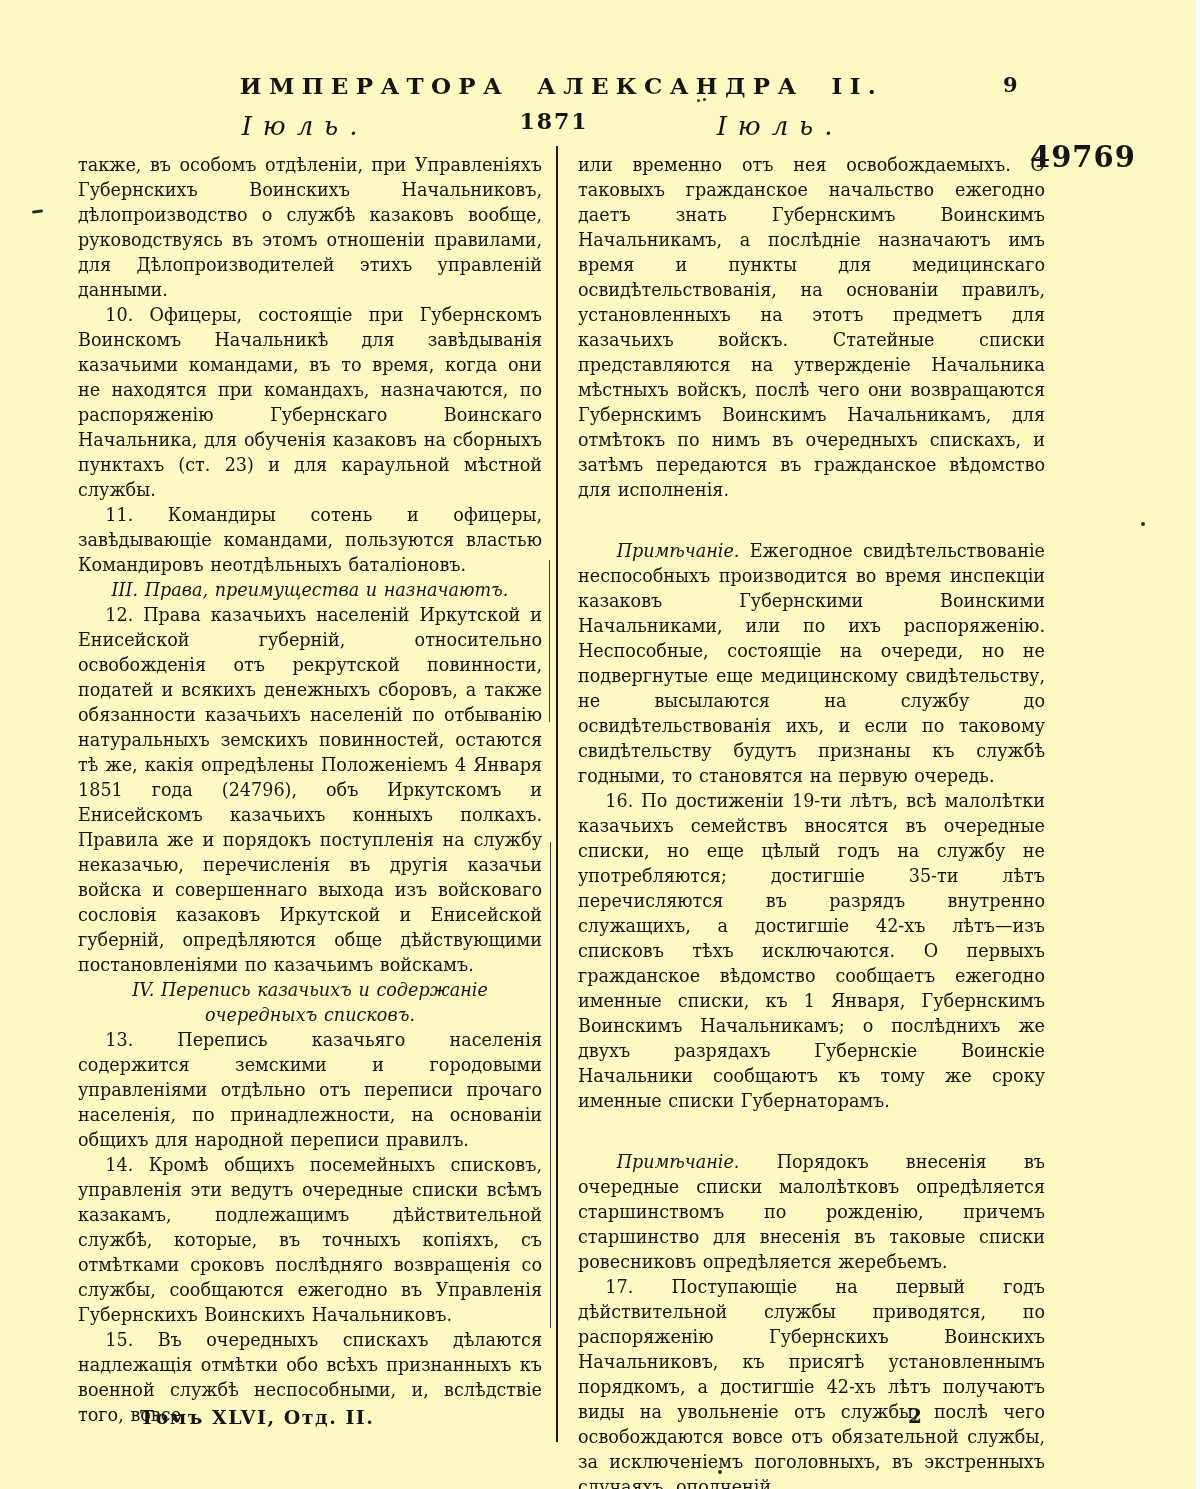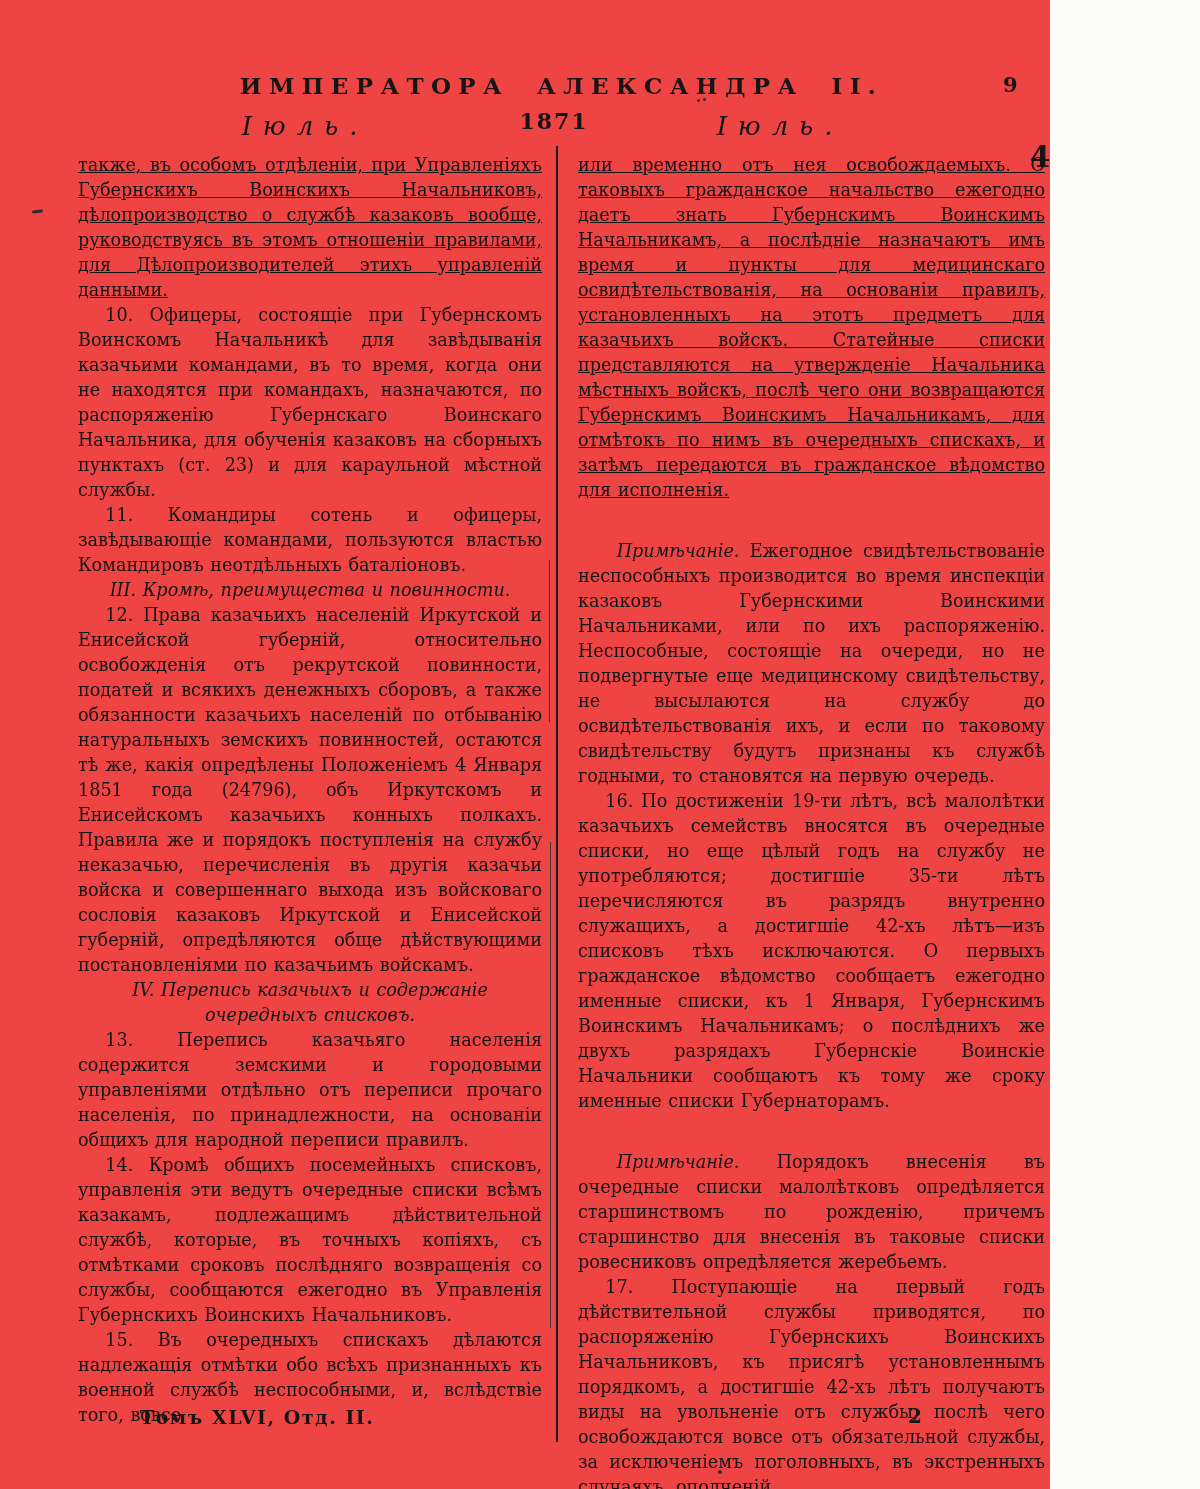--- a/index.html
+++ b/index.html
@@ -1,19 +1,19 @@
 <!DOCTYPE html>
 <html lang="ru"><head>
 <meta charset="utf-8">
 <style>
   html,body { margin:0; padding:0; background:#fcfcfb; }
   .page {
     position:relative;
-    width:1050px; height:1489px;
-    background:#ef4444;
+    width:1196px; height:1489px;
+    background:#fef9c3;
     color:#151515;
     font-family:"DejaVu Serif","Liberation Serif",serif;
     overflow:hidden;
   }
   
   .running-title {
     position:absolute; left:78px; top:72px; width:967px;
     text-align:center;
     font-size:23px; font-weight:bold;
     letter-spacing:0.32em; word-spacing:0.55em;
@@ -49,21 +49,21 @@
   .column-right { left:578px; width:467px; }
   .para {
     margin:0;
     font-size:17.6px;
     line-height:25px;
     text-align:justify;
     word-spacing:0.06em;
   }
   .para.article      { text-indent:1.55em; }
   .para.note         { text-indent:2.2em;margin-top:36px; }
-  .para.continuation { text-indent:0;text-decoration:underline; }
+  .para.continuation { text-indent:0; }
   .para.heading {
     text-align:center; text-indent:0;
     font-style:italic;
   }
   .note-lead { font-style:italic; }
   
   .column-divider {
     position:absolute; left:556px; top:146px;
     width:2px; height:1296px; background:#1c1c1c;
   }
@@ -107,21 +107,21 @@
   <div class="act-number">49769</div>
 
   <div class="column-divider"></div>
   <div class="column-divider-segment-a"></div>
   <div class="column-divider-segment-b"></div>
 
   <div id="left-column" class="column column-left">
       <p class="para continuation">также, въ особомъ отдѣленіи, при Управленіяхъ Губернскихъ Воинскихъ Начальниковъ, дѣлопроизводство о службѣ казаковъ вообще, руководствуясь въ этомъ отношеніи правилами, для Дѣлопроизводителей этихъ управленій данными.</p>
       <p class="para article">10. Офицеры, состоящіе при Губернскомъ Воинскомъ Начальникѣ для завѣдыванія казачьими командами, въ то время, когда они не находятся при командахъ, назначаются, по распоряженію Губернскаго Воинскаго Начальника, для обученія казаковъ на сборныхъ пунктахъ (ст. 23) и для караульной мѣстной службы.</p>
       <p class="para article">11. Командиры сотень и офицеры, завѣдывающіе командами, пользуются властью Командировъ неотдѣльныхъ баталіоновъ.</p>
-      <p class="para heading">III. Кромѣ, преимущества и повинности.</p>
+      <p class="para heading">III. Права, преимущества и назначаютъ.</p>
       <p class="para article">12. Права казачьихъ населеній Иркутской и Енисейской губерній, относительно освобожденія отъ рекрутской повинности, податей и всякихъ денежныхъ сборовъ, а также обязанности казачьихъ населеній по отбыванію натуральныхъ земскихъ повинностей, остаются тѣ же, какія опредѣлены Положеніемъ 4 Января 1851 года (24796), объ Иркутскомъ и Енисейскомъ казачьихъ конныхъ полкахъ. Правила же и порядокъ поступленія на службу неказачью, перечисленія въ другія казачьи войска и совершеннаго выхода изъ войсковаго сословія казаковъ Иркутской и Енисейской губерній, опредѣляются обще дѣйствующими постановленіями по казачьимъ войскамъ.</p>
       <p class="para heading">IV. Перепись казачьихъ и содержаніе очередныхъ списковъ.</p>
       <p class="para article">13. Перепись казачьяго населенія содержится земскими и городовыми управленіями отдѣльно отъ переписи прочаго населенія, по принадлежности, на основаніи общихъ для народной переписи правилъ.</p>
       <p class="para article">14. Кромѣ общихъ посемейныхъ списковъ, управленія эти ведутъ очередные списки всѣмъ казакамъ, подлежащимъ дѣйствительной службѣ, которые, въ точныхъ копіяхъ, съ отмѣтками сроковъ послѣдняго возвращенія со службы, сообщаются ежегодно въ Управленія Губернскихъ Воинскихъ Начальниковъ.</p>
       <p class="para article">15. Въ очередныхъ спискахъ дѣлаются надлежащія отмѣтки обо всѣхъ признанныхъ къ военной службѣ неспособными, и, вслѣдствіе того, вовсе</p>
     </div>
   <div id="right-column" class="column column-right">
       <p class="para continuation">или временно отъ нея освобождаемыхъ. О таковыхъ гражданское начальство ежегодно даетъ знать Губернскимъ Воинскимъ Начальникамъ, а послѣдніе назначаютъ имъ время и пункты для медицинскаго освидѣтельствованія, на основаніи правилъ, установленныхъ на этотъ предметъ для казачьихъ войскъ. Статейные списки представляются на утвержденіе Начальника мѣстныхъ войскъ, послѣ чего они возвращаются Губернскимъ Воинскимъ Начальникамъ, для отмѣтокъ по нимъ въ очередныхъ спискахъ, и затѣмъ передаются въ гражданское вѣдомство для исполненія.</p>
       <p class="para note"><em class="note-lead">Примѣчаніе. </em>Ежегодное свидѣтельствованіе неспособныхъ производится во время инспекціи казаковъ Губернскими Воинскими Начальниками, или по ихъ распоряженію. Неспособные, состоящіе на очереди, но не подвергнутые еще медицинскому свидѣтельству, не высылаются на службу до освидѣтельствованія ихъ, и если по таковому свидѣтельству будутъ признаны къ службѣ годными, то становятся на первую очередь.</p>
       <p class="para article">16. По достиженіи 19-ти лѣтъ, всѣ малолѣтки казачьихъ семействъ вносятся въ очередные списки, но еще цѣлый годъ на службу не употребляются; достигшіе 35-ти лѣтъ перечисляются въ разрядъ внутренно служащихъ, а достигшіе 42-хъ лѣтъ—изъ списковъ тѣхъ исключаются. О первыхъ гражданское вѣдомство сообщаетъ ежегодно именные списки, къ 1 Января, Губернскимъ Воинскимъ Начальникамъ; о послѣднихъ же двухъ разрядахъ Губернскіе Воинскіе Начальники сообщаютъ къ тому же сроку именные списки Губернаторамъ.</p>

